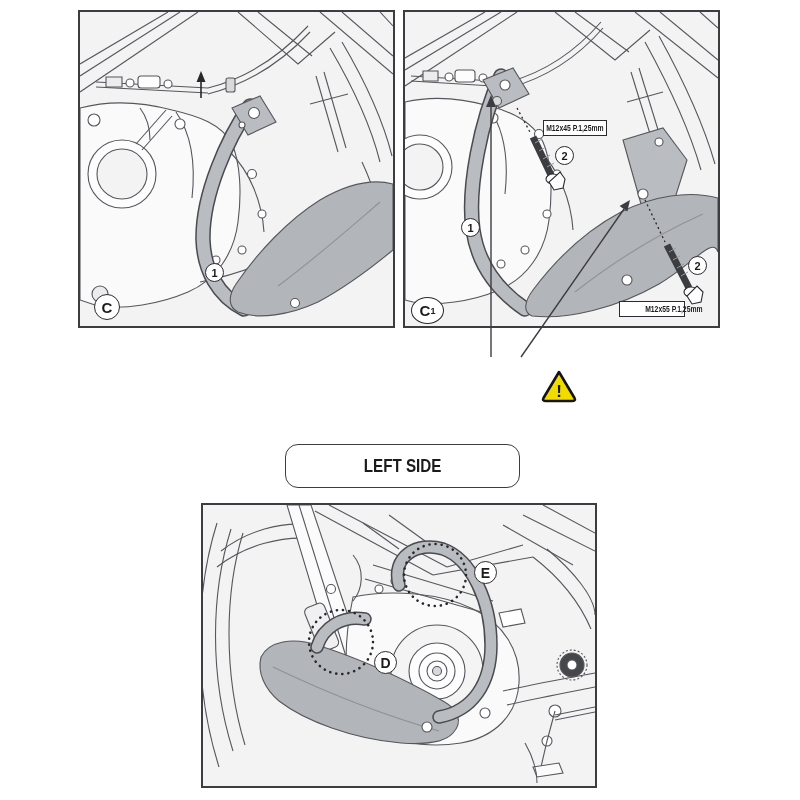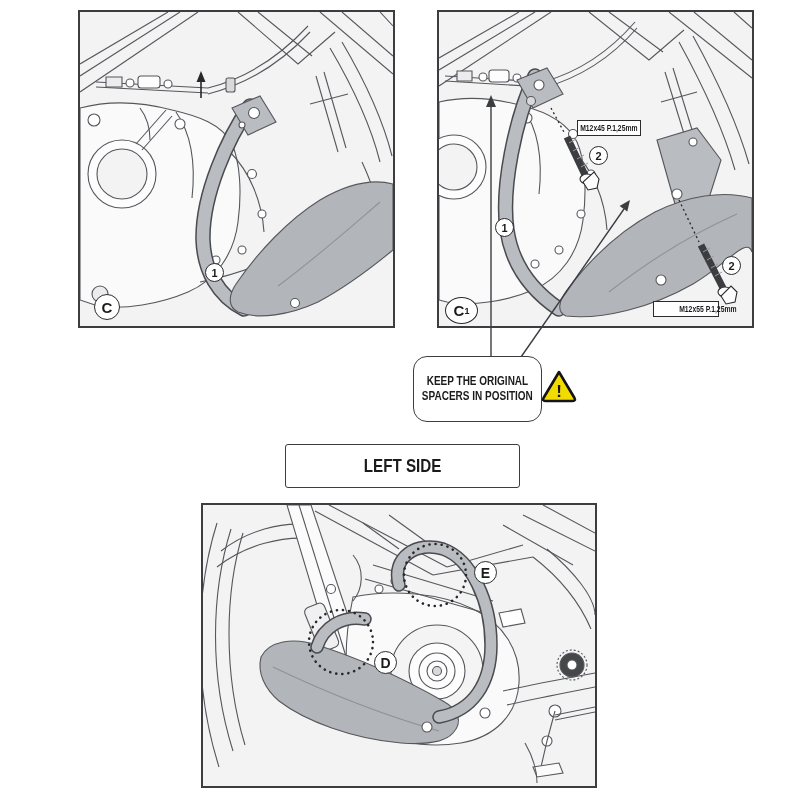--- a/index.html
+++ b/index.html
@@ -1,38 +1,38 @@
 <!DOCTYPE html>
 <html><head>
 <meta charset="utf-8">
 <style>
   html,body{margin:0;padding:0;background:#ffffff;}
   .page{position:relative;width:800px;height:800px;background:#ffffff;overflow:hidden;
         font-family:"Liberation Sans",sans-serif;color:#1b1b1d;}
   .panel{position:absolute;background:#f3f3f4;border:2px solid #3c3d41;box-sizing:border-box;}
   .panel svg{position:absolute;left:0;top:0;}
   #panel-c{left:78px;top:10px;width:317px;height:318px;}
-  #panel-c1{left:403px;top:10px;width:317px;height:318px;margin-left:34px;}
+  #panel-c1{left:403px;top:10px;width:317px;height:318px;}
   #panel-bottom{left:201px;top:503px;width:396px;height:285px;}
   .badge{position:absolute;background:#ffffff;border:1.7px solid #2b2b2f;border-radius:50%;
          display:flex;align-items:center;justify-content:center;font-weight:bold;box-sizing:border-box;}
   .badge-num{width:19px;height:19px;font-size:11px;}
   .badge-letter{width:26px;height:26px;font-size:15px;}
   .badge-wide{width:33px;height:27px;border-radius:50%;font-size:15px;}
   .badge-wide sub{font-size:9px;line-height:0;}
   .cond{display:inline-block;transform:scaleX(0.8);transform-origin:center;white-space:nowrap;}
   .spec-box{position:absolute;background:#ffffff;border:1.4px solid #2b2b2f;box-sizing:border-box;
             display:flex;align-items:center;justify-content:center;font-size:8.5px;font-weight:bold;}
   .callout{position:absolute;left:413px;top:356px;width:129px;height:66px;background:#ffffff;
            border:1.7px solid #3c3d41;border-radius:14px;box-sizing:border-box;
            display:flex;flex-direction:column;align-items:center;justify-content:center;
            font-weight:bold;font-size:12.5px;line-height:15px;text-align:center;z-index:6;}
   .warn{position:absolute;left:539px;top:368px;width:40px;height:36px;z-index:6;}
   .side-label{position:absolute;left:285px;top:444px;width:235px;height:44px;background:#ffffff;
-              border:1.7px solid #3c3d41;border-radius:3px;box-sizing:border-box;
+              border:1.7px solid #3c3d41;border-radius:13px;box-sizing:border-box;
               display:flex;align-items:center;justify-content:center;font-weight:bold;font-size:19px;}
   #leaders{position:absolute;left:0;top:0;z-index:5;pointer-events:none;}
   .art line,.art path,.art circle,.art ellipse,.art rect,.art polyline{vector-effect:non-scaling-stroke;}
 </style>
 </head>
 <body>
 
 <div class="page">
 
   <div class="panel" id="panel-c">
@@ -207,24 +207,20 @@
 
   <svg id="leaders" width="800" height="800" viewBox="0 0 800 800">
     <g stroke="#3c3d41" stroke-width="1.4" fill="none">
       <line x1="491" y1="104" x2="491" y2="357"></line>
       <polygon points="491,95 486,107 496,107" fill="#3c3d41" stroke="none"></polygon>
       <line x1="521" y1="357" x2="624" y2="209"></line>
       <polygon points="630,200 627.3,211.5 619.6,206.1" fill="#3c3d41" stroke="none"></polygon>
     </g>
   </svg>
 
-  <div class="callout">
-    <span class="cond">KEEP THE ORIGINAL</span>
-    <span class="cond">SPACERS IN POSITION</span>
-  </div>
   <svg class="warn" viewBox="0 0 40 36">
     <path d="M20,4 L35.5,30 Q37,33 33,33 L7,33 Q3,33 4.5,30 Z" fill="#f2dc00" stroke="#141416" stroke-width="2.6" stroke-linejoin="round"></path>
     <text x="20" y="29" text-anchor="middle" font-size="17" font-weight="bold" fill="#141416" font-family="Liberation Sans, sans-serif">!</text>
   </svg>
 
   <div class="side-label">
     <span class="cond">LEFT SIDE</span>
   </div>
 
   <div class="panel" id="panel-bottom">

